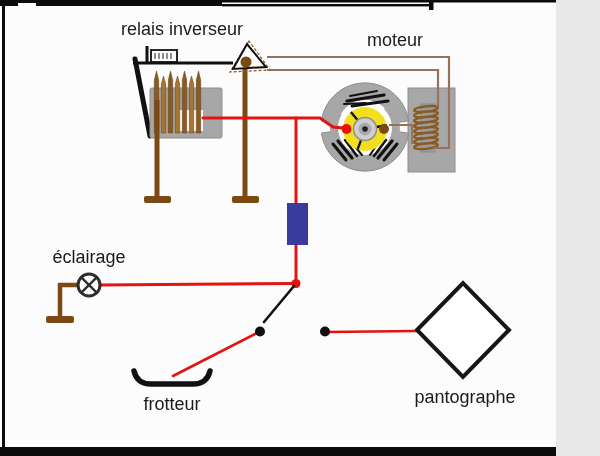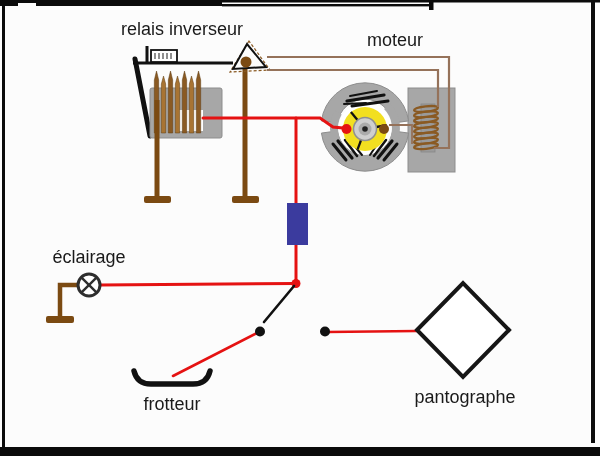--- a/index.html
+++ b/index.html
@@ -1,16 +1,16 @@
 <!DOCTYPE html>
 <html style="--wire-red: #e51212; --wire-brown: #7b4a12; --wire-tan: #95725a; --coil-brown: #8a5a23; --stator-gray: #a7a7a7; --rotor-yellow: #f2df20; --resistor-blue: #3b3b9e; --line-black: #111111; --frame-black: #0b0b0b;"><head>
 <meta charset="utf-8">
 <style>
   html,body{margin:0;padding:0;background:#e8e8e8;}
-  .stage{position:relative;width:600px;height:456px;background:#fcfcfc;overflow:hidden;
+  .stage{position:relative;width:556px;height:456px;background:#fcfcfc;overflow:hidden;
          font-family:"Liberation Sans", sans-serif;}
   svg{display:block;position:absolute;left:0;top:0;}
   text{font-family:"Liberation Sans", sans-serif;font-size:18px;fill:#1a1a1a;}
   .frame{fill:var(--frame-black,#0b0b0b);}
   .k-black{stroke:var(--line-black,#111111);fill:none;}
   .k-red{stroke:var(--wire-red,#e51212);fill:none;}
   .f-red{fill:var(--wire-red,#e51212);}
   .k-brown{stroke:var(--wire-brown,#7b4a12);fill:none;}
   .f-brown{fill:var(--wire-brown,#7b4a12);}
   .k-tan{stroke:var(--wire-tan,#95725a);fill:none;}

